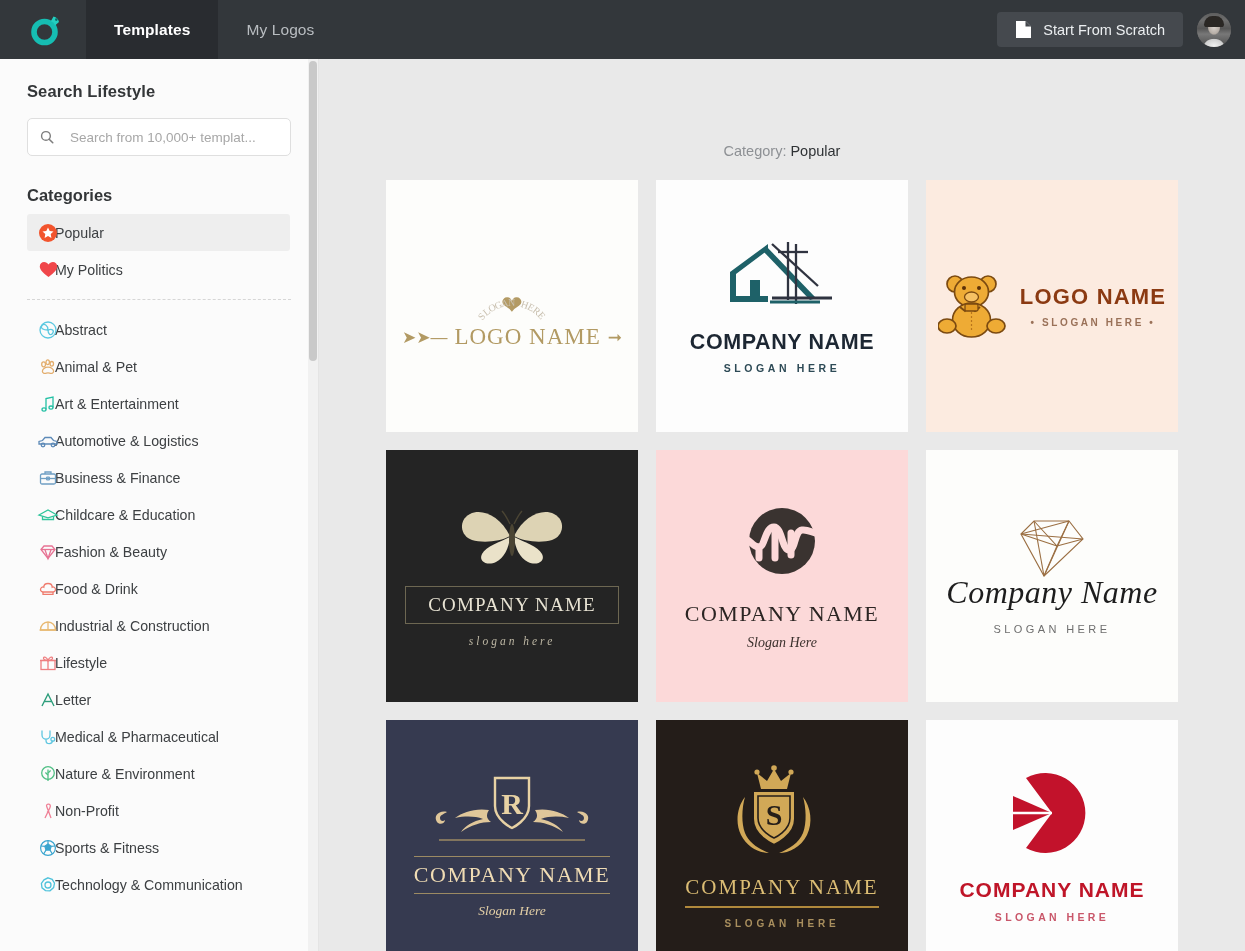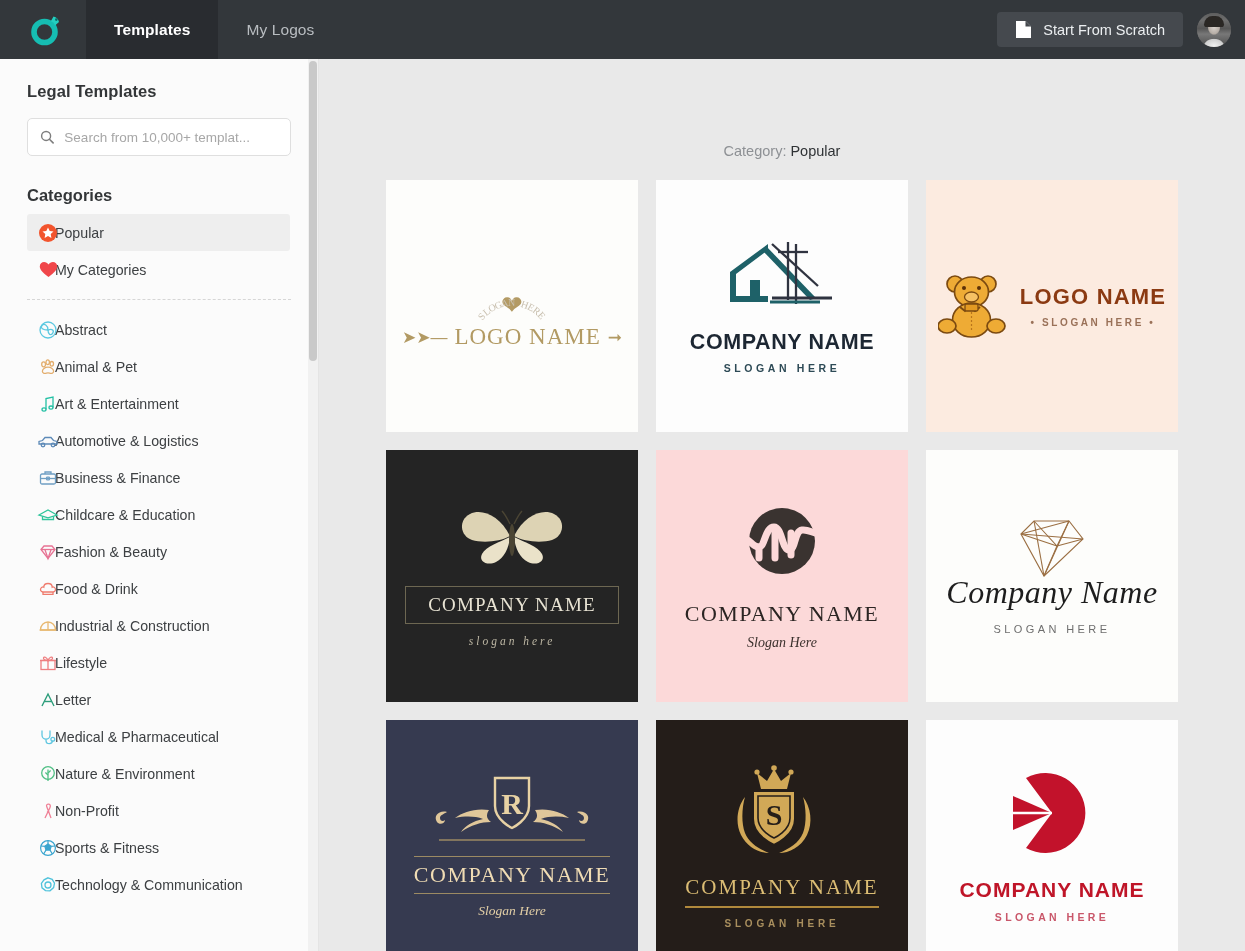--- a/index.html
+++ b/index.html
@@ -66,21 +66,21 @@
   }
   .side-inner { padding: 0 0 0 0; }
   .side-title {
     font-size: 16.5px; color: #333638; font-weight: bold;
     padding: 23px 0 0 27px; letter-spacing: .1px;
   }
   .search-box {
     margin: 17px 27px 0 27px;
     height: 38px; border: 1px solid #dfdfdf; border-radius: 5px;
     background: #fff; display: flex; align-items: center;
-    padding: 0 12px; gap: 10px; justify-content: space-between;
+    padding: 0 12px; gap: 16px; justify-content: space-between;
   }
   .search-box input {
     border: none; outline: none; width: 100%;
     font-size: 13.5px; color: #3b3b3b;
     font-family: "Liberation Sans", sans-serif;
     background: transparent;
   }
   .search-box input::placeholder { color: #a7a7a7; }
   .cat-title {
     font-size: 16.5px; color: #333638; font-weight: bold;
@@ -285,21 +285,21 @@
     </button>
     <div class="avatar">
       <div class="face"></div>
       <div class="hair"></div>
     </div>
   </div>
 </div>
 
 <div class="sidebar">
   <div class="side-inner">
-    <div class="side-title">Legal Templates</div>
+    <div class="side-title">Search Lifestyle</div>
 
     <div class="search-box">
       <svg width="16" height="16" viewBox="0 0 16 16">
         <circle cx="6.8" cy="6.8" r="5" fill="none" stroke="#7e7e7e" stroke-width="1.6"></circle>
         <line x1="10.5" y1="10.5" x2="14.6" y2="14.6" stroke="#7e7e7e" stroke-width="1.8" stroke-linecap="round"></line>
       </svg>
       <input type="text" placeholder="Search from 10,000+ templat..." style="">
     </div>
 
     <div class="cat-title">Categories</div>
@@ -315,21 +315,21 @@
         </span>
         <span>Popular</span>
       </div>
 
       <div class="cat-item pinned">
         <span class="ico">
           <svg width="21" height="21" viewBox="0 0 21 21">
             <path d="M10.5 18 C4 12.8 1.8 10.2 1.8 7.4 C1.8 4.8 3.8 3 6.1 3 C7.9 3 9.5 4.1 10.5 5.6 C11.5 4.1 13.1 3 14.9 3 C17.2 3 19.2 4.8 19.2 7.4 C19.2 10.2 17 12.8 10.5 18 Z" fill="#f0464a"></path>
           </svg>
         </span>
-        <span>My Categories</span>
+        <span>My Politics</span>
       </div>
 
       <div class="divider"></div>
 
       <div class="cat-item">
         <span class="ico">
           <svg width="20" height="20" viewBox="0 0 20 20" fill="none" stroke="#5bc8e0" stroke-width="1.3">
             <circle cx="10" cy="10" r="8"></circle>
             <path d="M10 10 C10 5 6 3 4 5.5 C2 8 5 10 10 10Z"></path>
             <path d="M10 10 C14.5 8 16.5 11 14.5 13.5 C12.5 16 10 14 10 10Z"></path>

